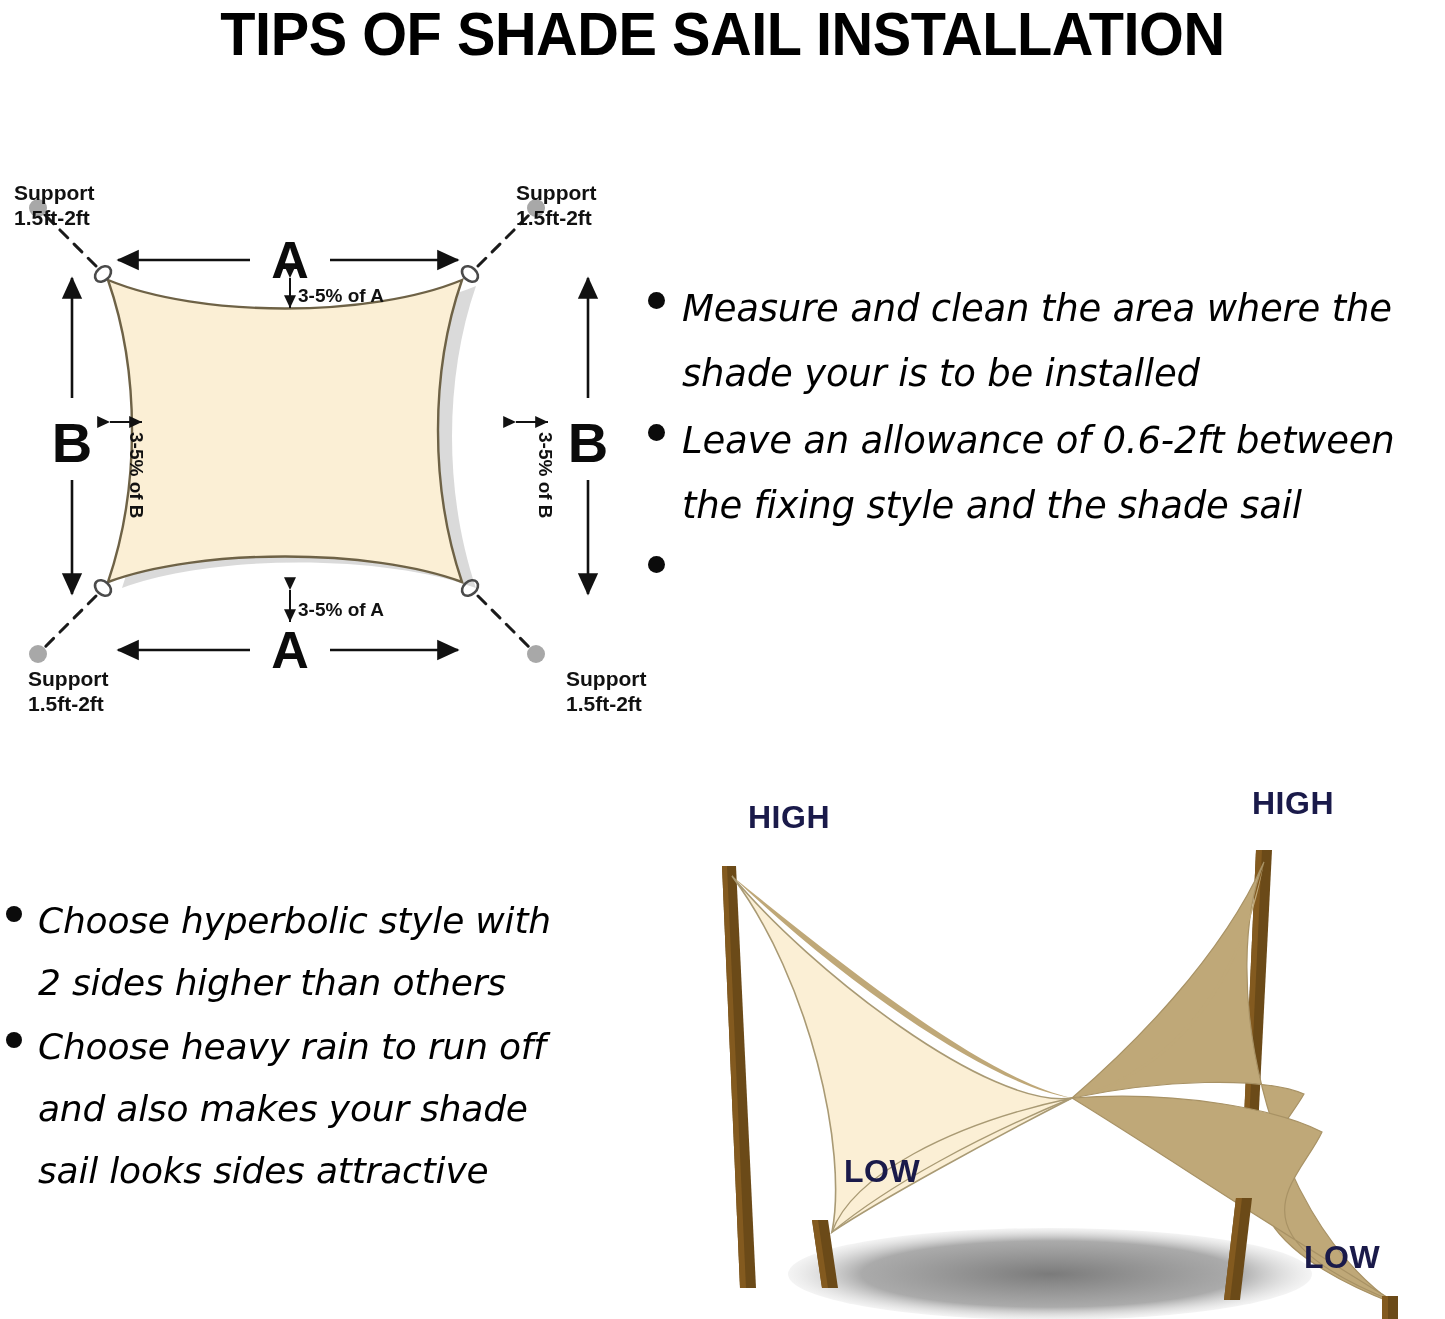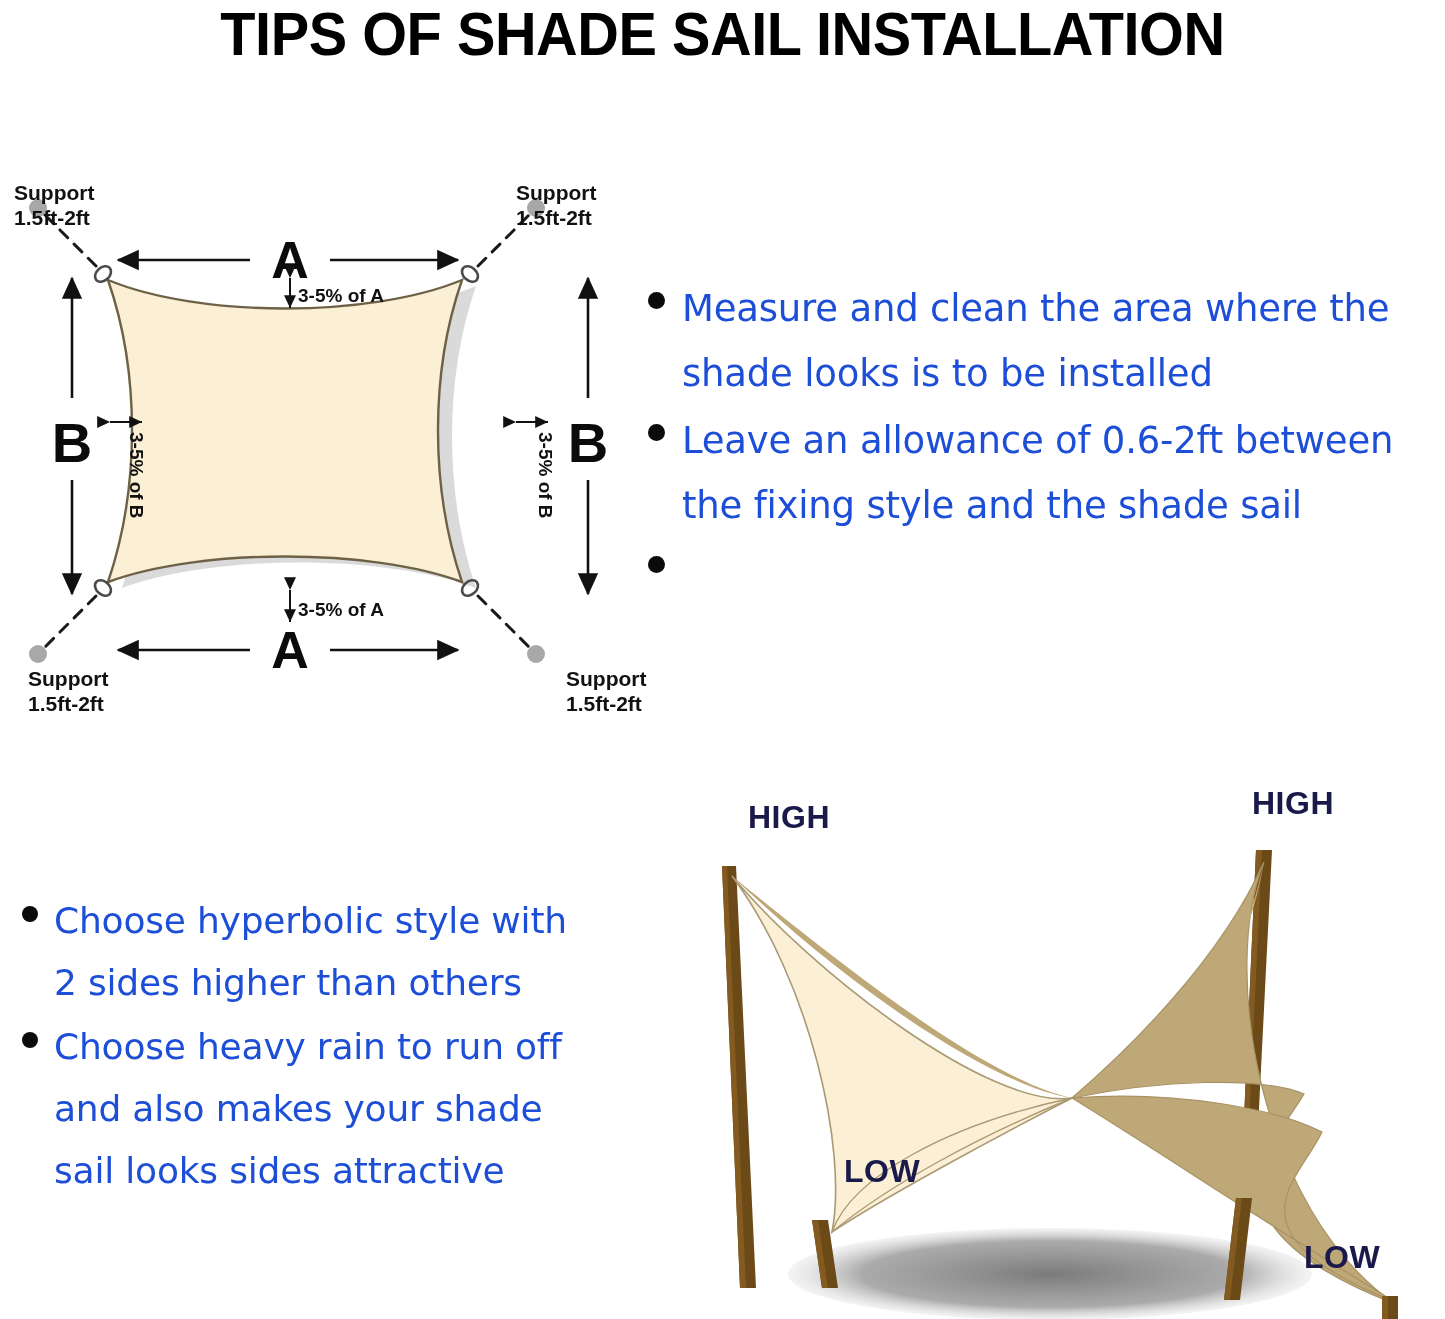--- a/index.html
+++ b/index.html
@@ -61,28 +61,29 @@
     width: 17px; height: 17px;
     border-radius: 50%;
     background: #0b0b0b;
     margin-top: 16px;
     margin-right: 17px;
   }
   .bullet-text {
     font-family: "DejaVu Sans", sans-serif;
     font-size: 37px;
     line-height: 65px;
-    color: #1d4ed8;
+    color: #000000;
     letter-spacing: -0.2px;
+    font-style: italic;
   }
 
   
   #tips-bottom {
     position: absolute;
-    left: 22px; top: 890px;
+    left: 6px; top: 890px;
     width: 630px;
   }
   #tips-bottom .bullet-dot {
     width: 16px; height: 16px;
     margin-top: 16px;
     margin-right: 16px;
   }
   #tips-bottom .bullet-text {
     font-size: 36px;
     line-height: 62px;
@@ -216,21 +217,21 @@
       <div>1.5ft-2ft</div>
     </div>
   </div>
 
   <div id="tips-top">
 
     <div class="bullet-row">
       <span class="bullet-dot"></span>
       <span class="bullet-text">
         <span>Measure and clean the area where the</span><br>
-        <span>shade looks is to be installed</span>
+        <span>shade your is to be installed</span>
       </span>
     </div>
 
     <div class="bullet-row">
       <span class="bullet-dot"></span>
       <span class="bullet-text">
         <span>Leave an allowance of 0.6-2ft between</span><br>
         <span>the fixing style and the shade sail</span>
       </span>
     </div>

